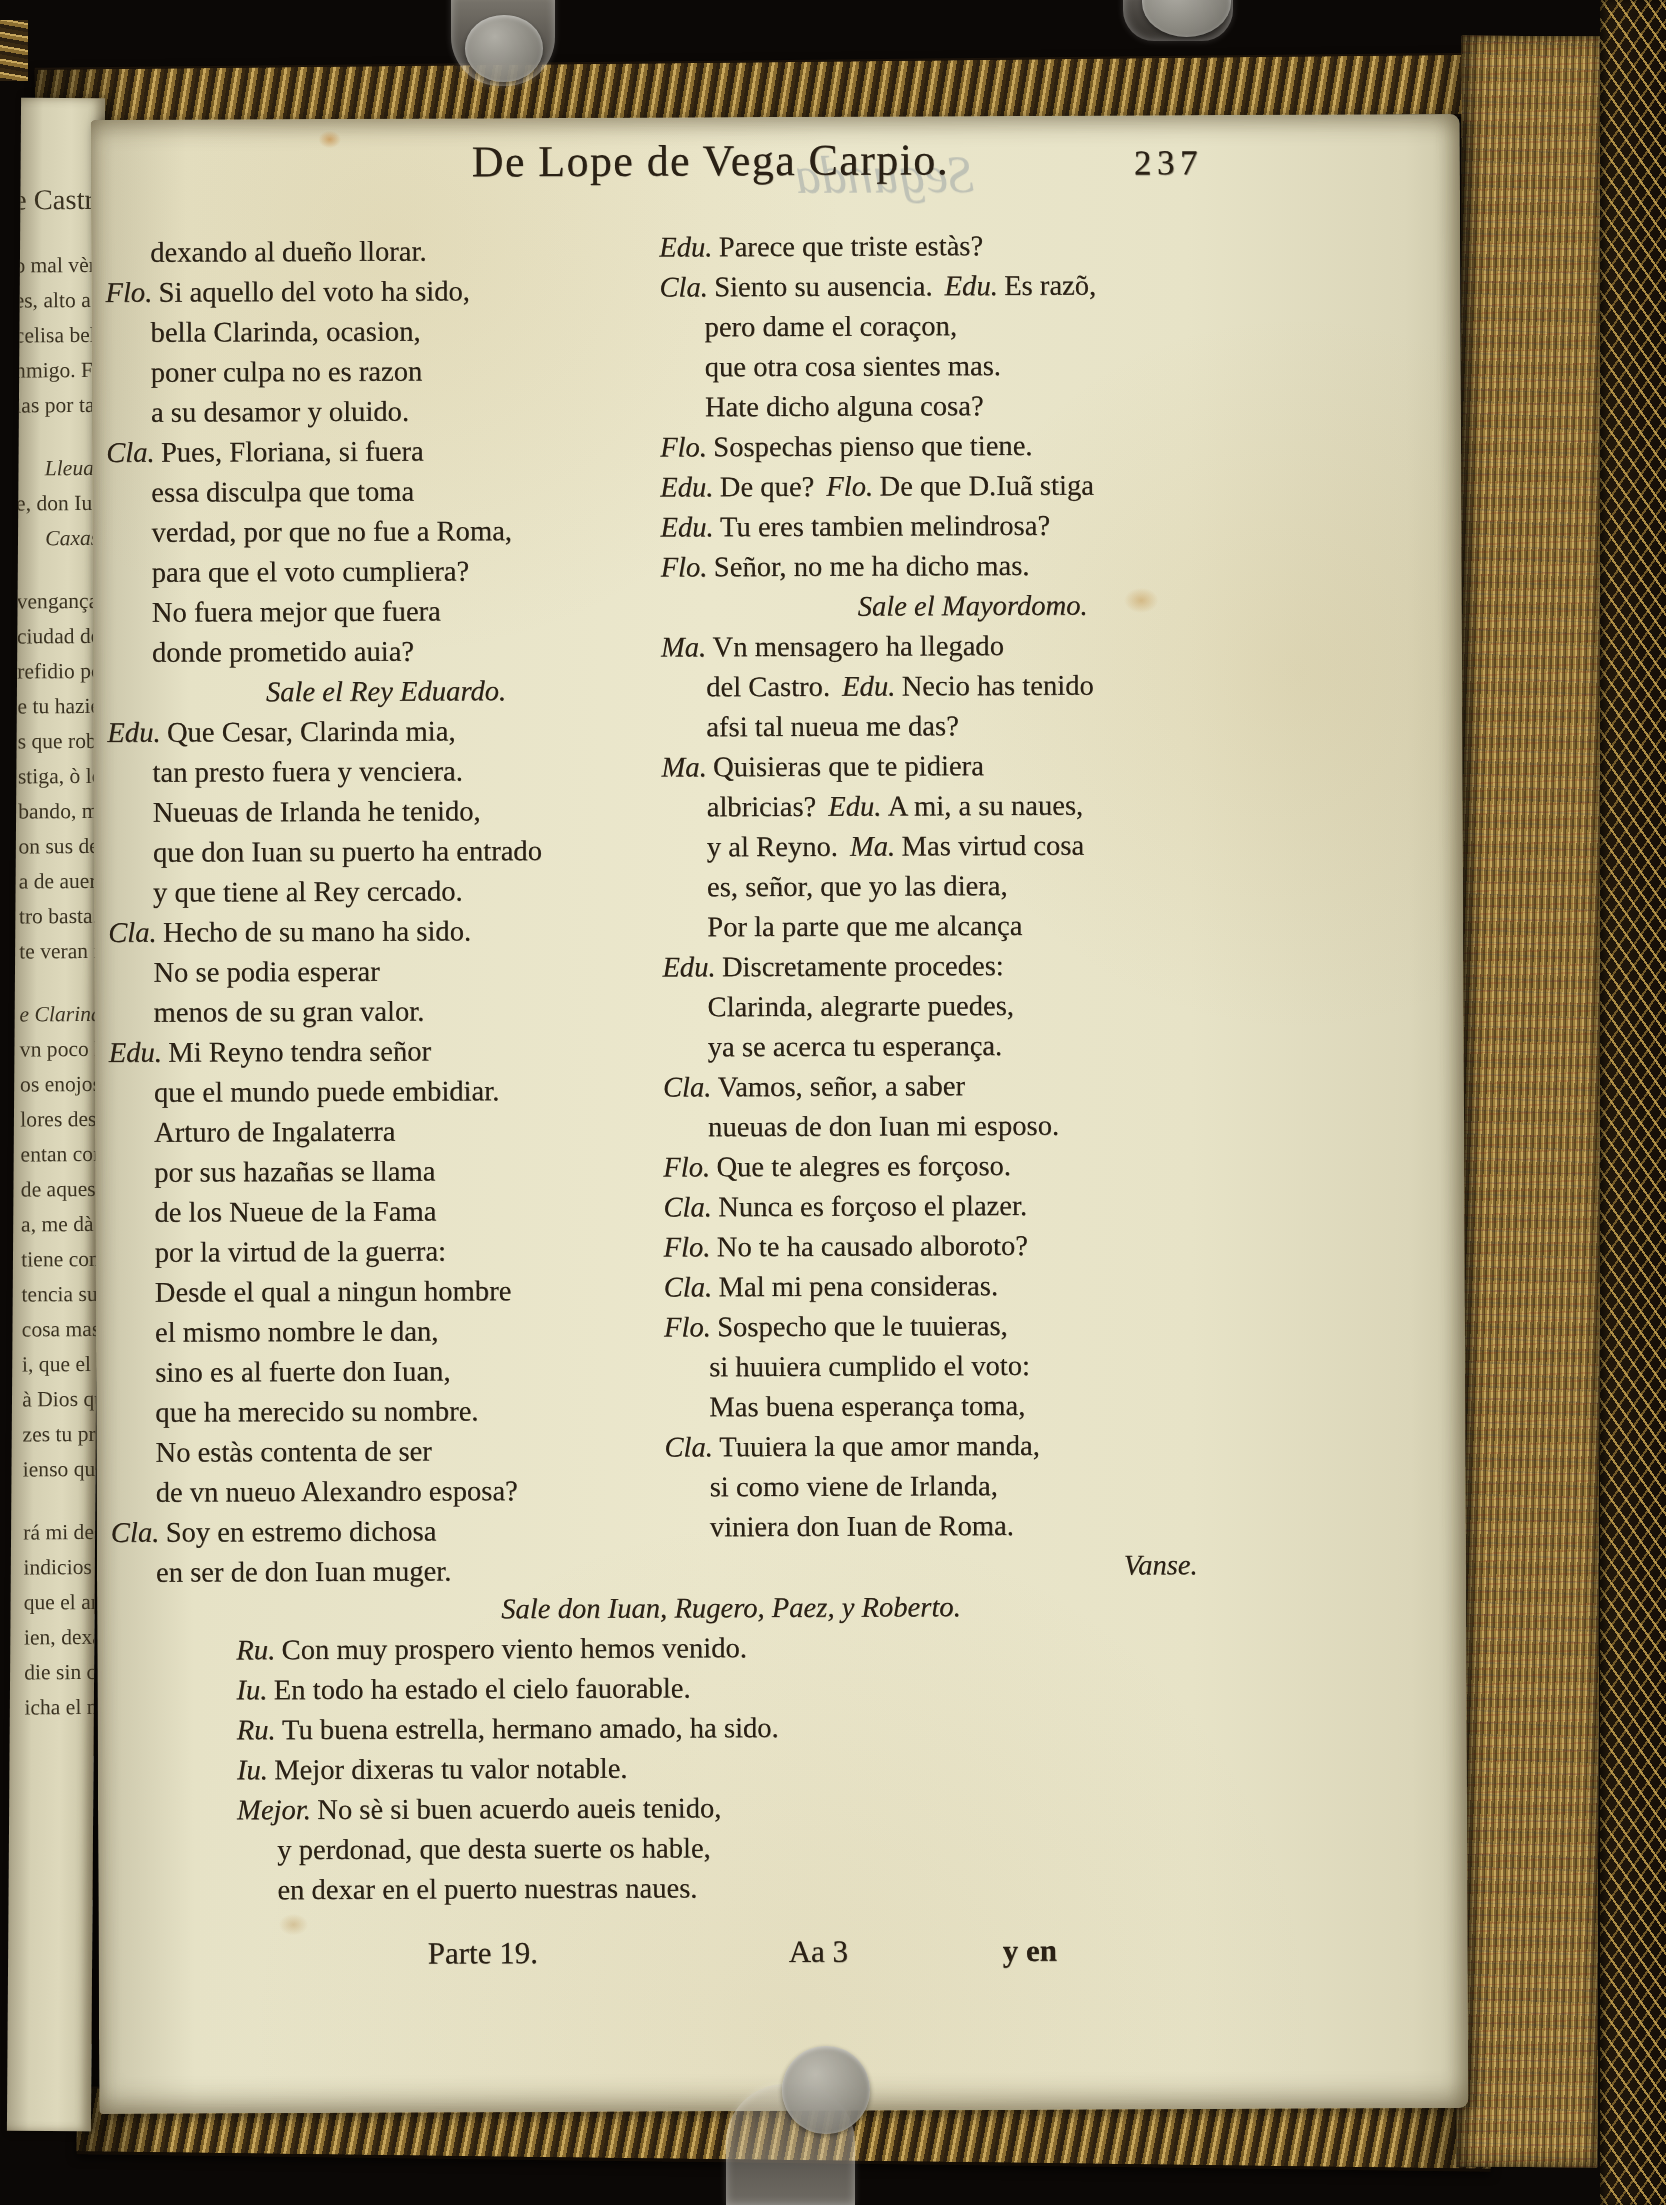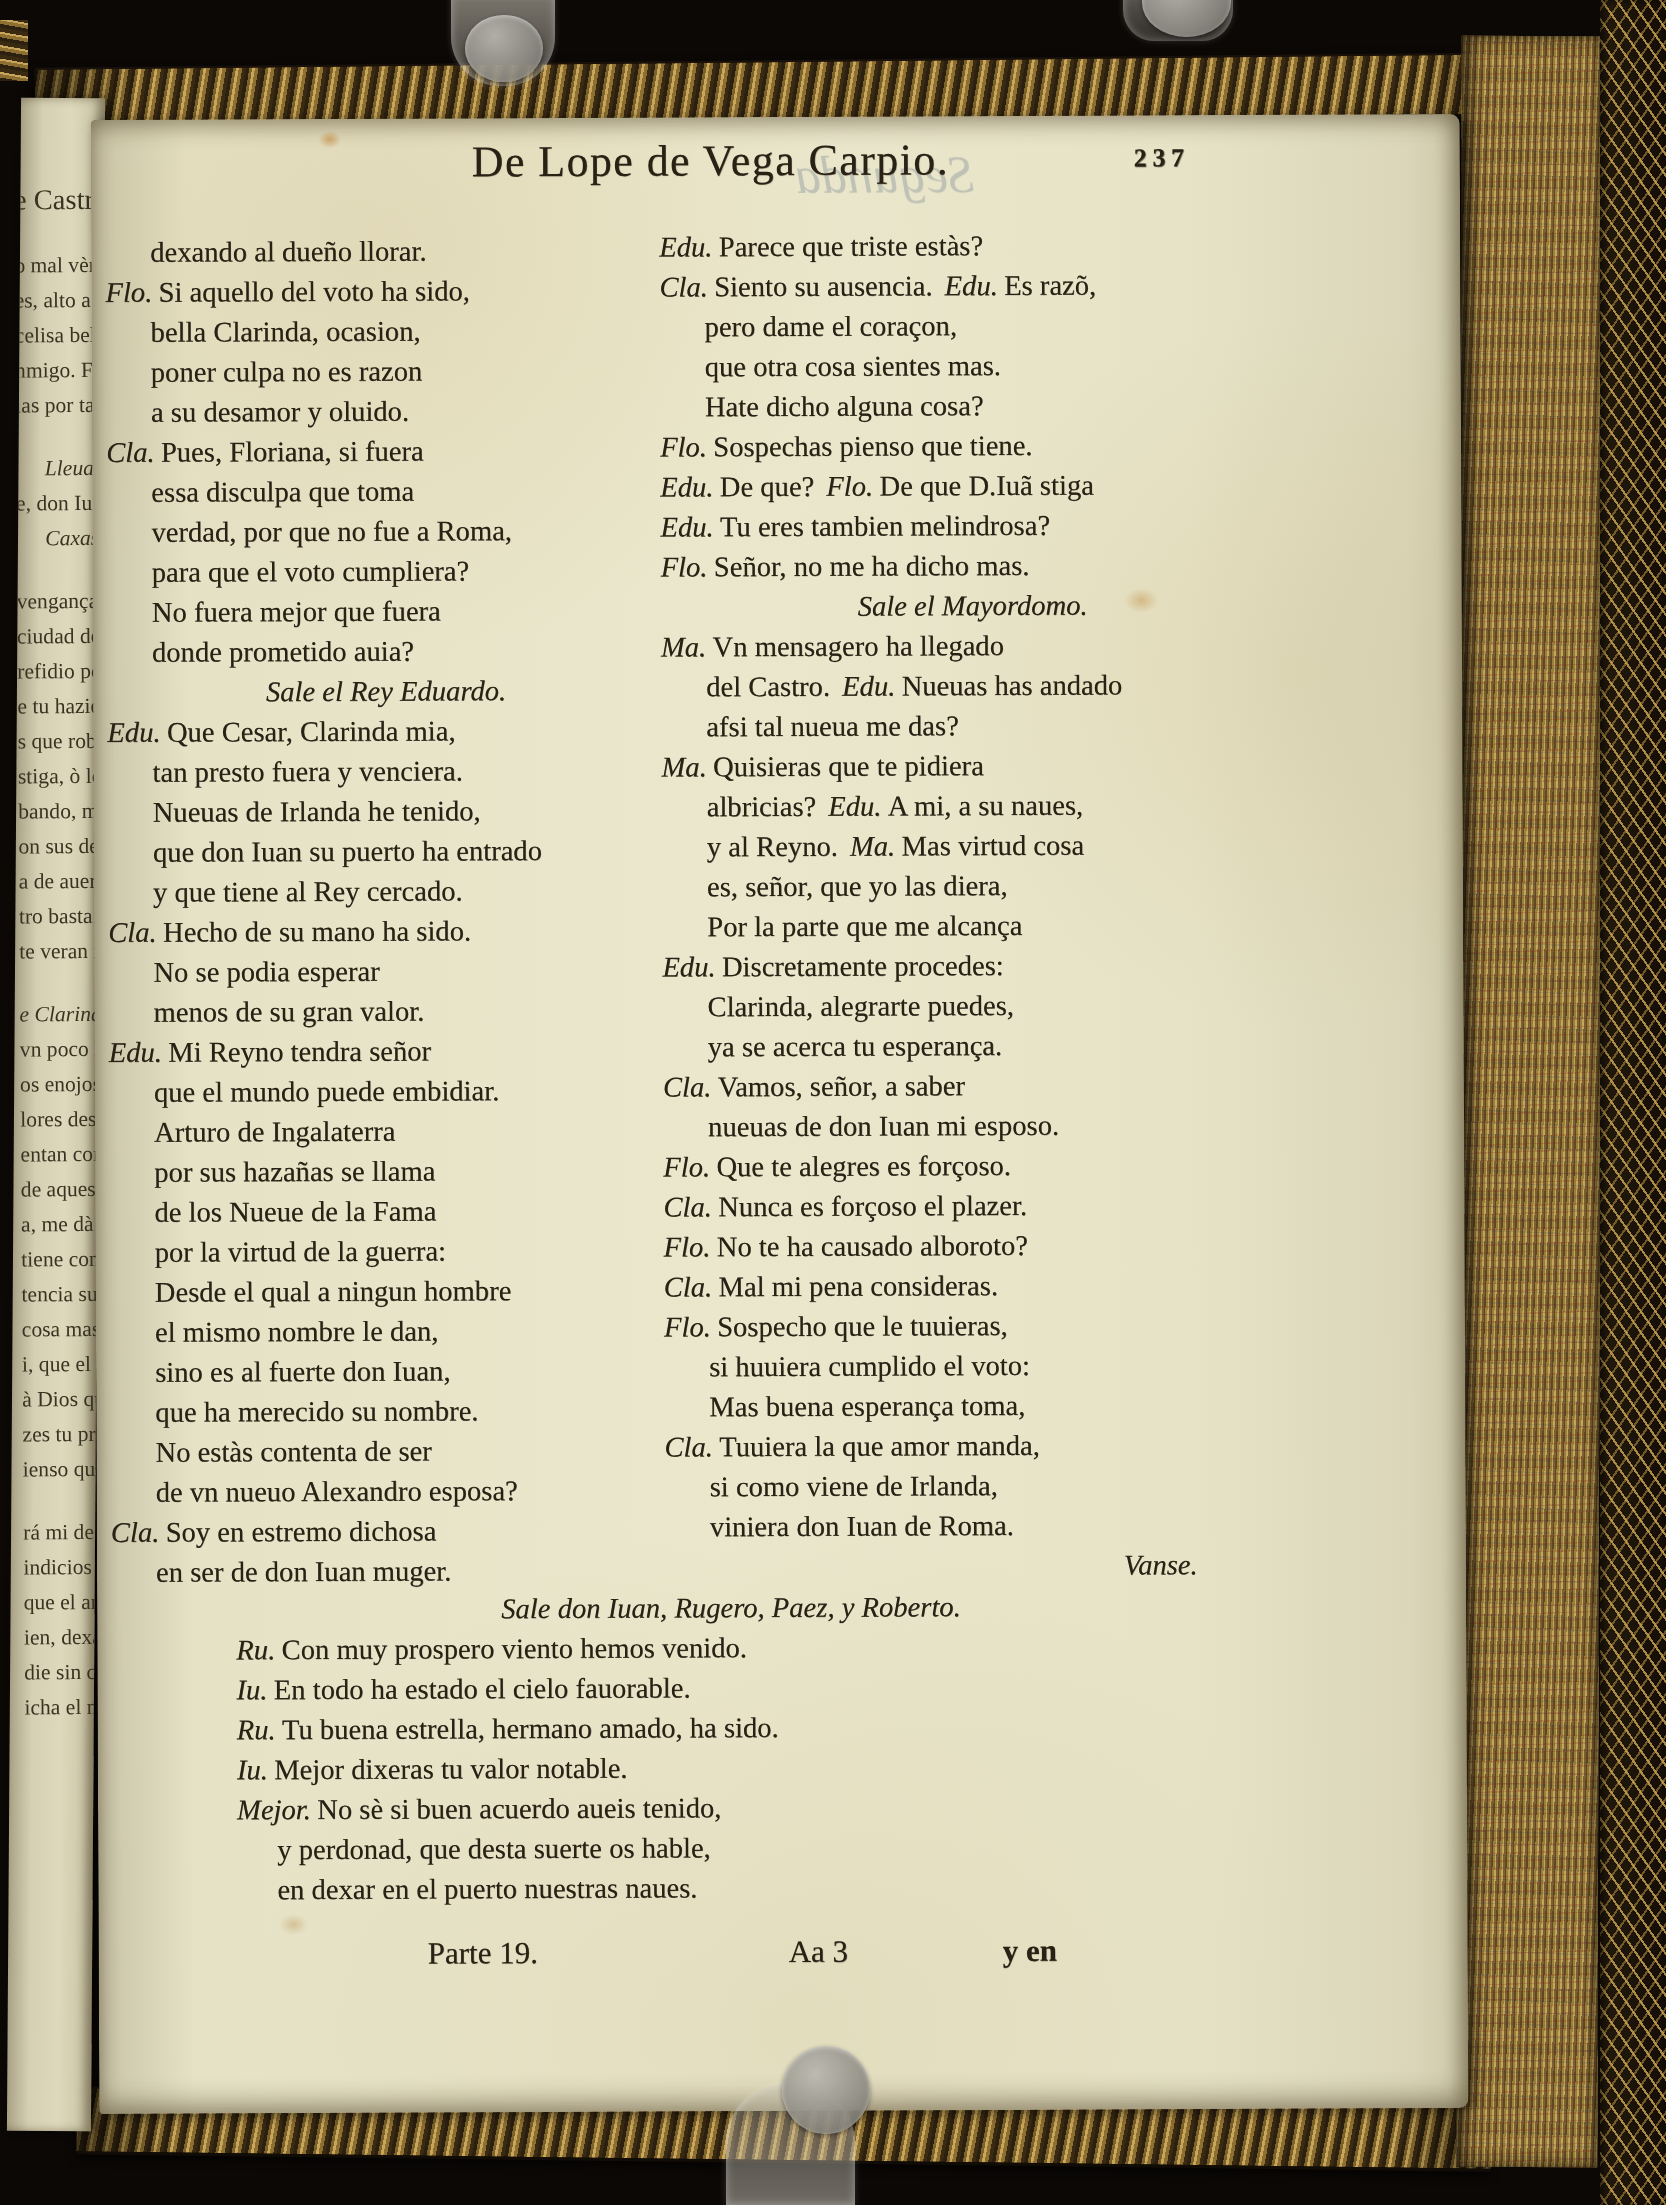--- a/index.html
+++ b/index.html
@@ -67,22 +67,22 @@
   .stain{position:absolute;border-radius:50%;pointer-events:none;}
   .stain.s1{left:223px;top:8.4px;width:32px;height:25px;background:radial-gradient(closest-side,rgba(190,115,30,.5),rgba(190,115,30,0) 70%);}
   .stain.s2{left:1024px;top:467px;width:49px;height:36px;background:radial-gradient(closest-side,rgba(185,125,40,.38),rgba(185,125,40,0) 70%);}
   .stain.s3{left:174px;top:1790px;width:42px;height:31px;background:radial-gradient(closest-side,rgba(170,120,45,.3),rgba(170,120,45,0) 70%);}
 
   .running-title{position:absolute;left:153px;top:18px;width:933px;text-align:center;
     font-size:44px;letter-spacing:1.4px;
     text-shadow:0.4px 0.4px 0.7px rgba(42,33,21,.6);}
   .ghost-bleed{position:absolute;left:704px;top:29px;font-size:52px;font-style:italic;
     color:rgba(95,112,136,.30);transform:scaleX(-1);filter:blur(0.7px);}
-  .page-number{position:absolute;left:1043px;top:28px;font-size:26px;letter-spacing:5.6px;
-    text-shadow:0.7px 0.7px 1px rgba(42,33,21,.7);font-weight:bold;}
+  .page-number{position:absolute;left:1043px;top:28px;font-size:35px;letter-spacing:5.6px;
+    text-shadow:0.7px 0.7px 1px rgba(42,33,21,.7);font-weight:normal;}
 
   .vline{font-size:28.6px;line-height:40px;text-shadow:0.3px 0.3px 0.6px rgba(42,33,21,.55);}
   .vline .spk{font-style:italic;margin-right:6.3px;}
   .vline .spk + span{}
   .vline span.spk:not(:first-child){margin-left:4.9px;}
   .vline.ind{padding-left:45px;}
   .vline.ctr{text-align:center;}
   .vline.rgt{text-align:right;padding-right:91px;}
 
   .col-left{position:absolute;left:14px;top:113px;width:564px;}
@@ -218,21 +218,21 @@
         <div class="vline"><span class="spk">Cla.</span><span>Siento su ausencia. </span><span class="spk">Edu.</span><span>Es razõ,</span></div>
         <div class="vline ind"><span>pero dame el coraçon,</span></div>
         <div class="vline ind"><span>que otra cosa sientes mas.</span></div>
         <div class="vline ind"><span>Hate dicho alguna cosa?</span></div>
         <div class="vline"><span class="spk">Flo.</span><span>Sospechas pienso que tiene.</span></div>
         <div class="vline"><span class="spk">Edu.</span><span>De que? </span><span class="spk">Flo.</span><span>De que D.Iuã stiga</span></div>
         <div class="vline"><span class="spk">Edu.</span><span>Tu eres tambien melindrosa?</span></div>
         <div class="vline"><span class="spk">Flo.</span><span>Señor, no me ha dicho mas.</span></div>
         <div class="vline ctr"><span class="spk">Sale el Mayordomo.</span></div>
         <div class="vline"><span class="spk">Ma.</span><span>Vn mensagero ha llegado</span></div>
-        <div class="vline ind"><span>del Castro. </span><span class="spk">Edu.</span><span>Nueuas has andado</span></div>
+        <div class="vline ind"><span>del Castro. </span><span class="spk">Edu.</span><span>Necio has tenido</span></div>
         <div class="vline ind"><span>afsi tal nueua me das?</span></div>
         <div class="vline"><span class="spk">Ma.</span><span>Quisieras que te pidiera</span></div>
         <div class="vline ind"><span>albricias? </span><span class="spk">Edu.</span><span>A mi, a su naues,</span></div>
         <div class="vline ind"><span>y al Reyno. </span><span class="spk">Ma.</span><span>Mas virtud cosa</span></div>
         <div class="vline ind"><span>es, señor, que yo las diera,</span></div>
         <div class="vline ind"><span>Por la parte que me alcança</span></div>
         <div class="vline"><span class="spk">Edu.</span><span>Discretamente procedes:</span></div>
         <div class="vline ind"><span>Clarinda, alegrarte puedes,</span></div>
         <div class="vline ind"><span>ya se acerca tu esperança.</span></div>
         <div class="vline"><span class="spk">Cla.</span><span>Vamos, señor, a saber</span></div>

